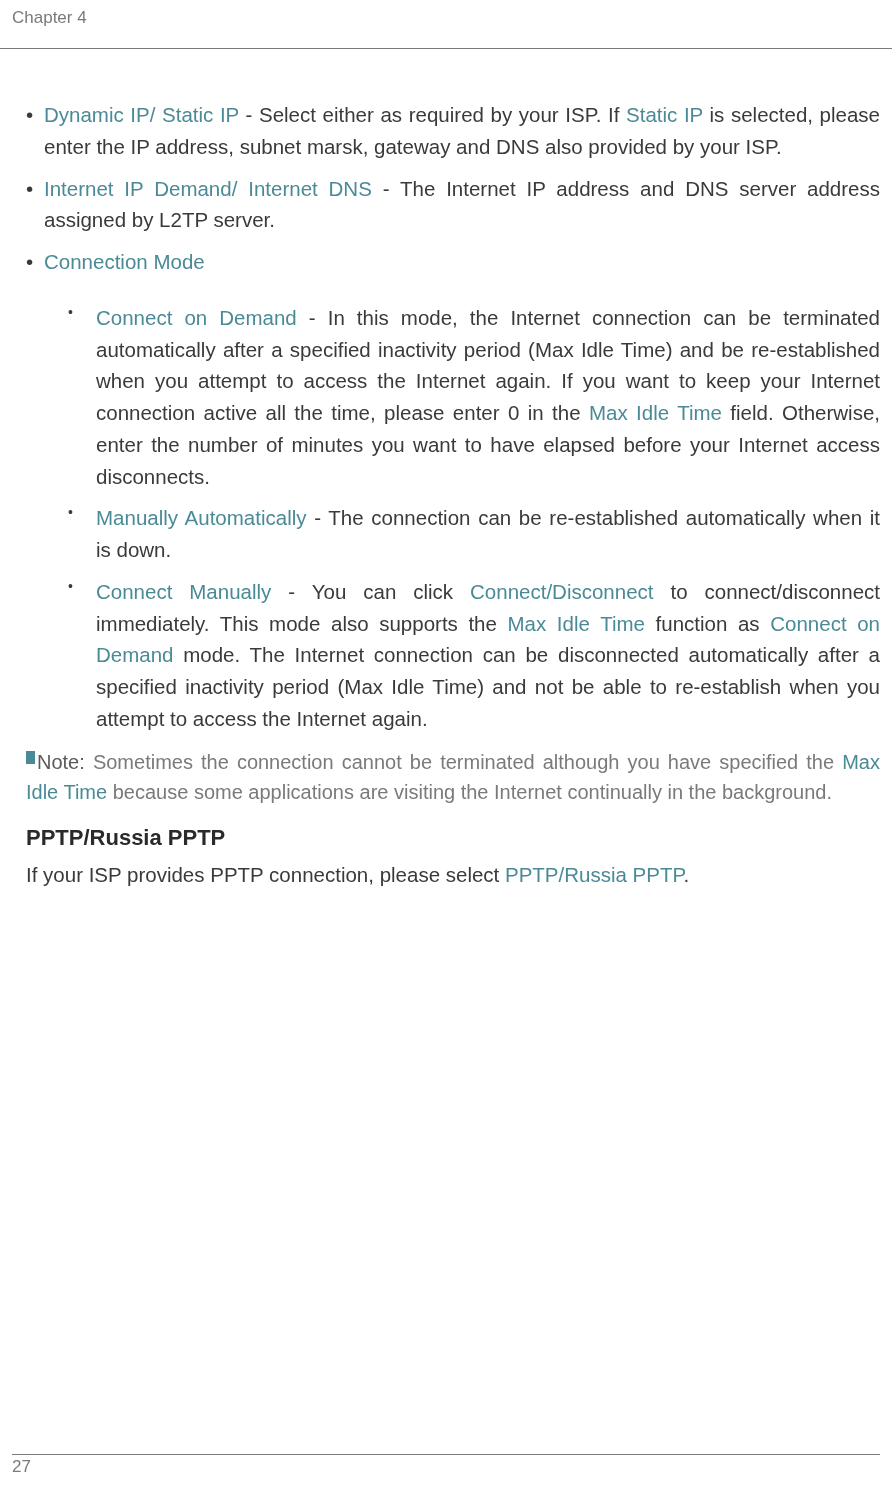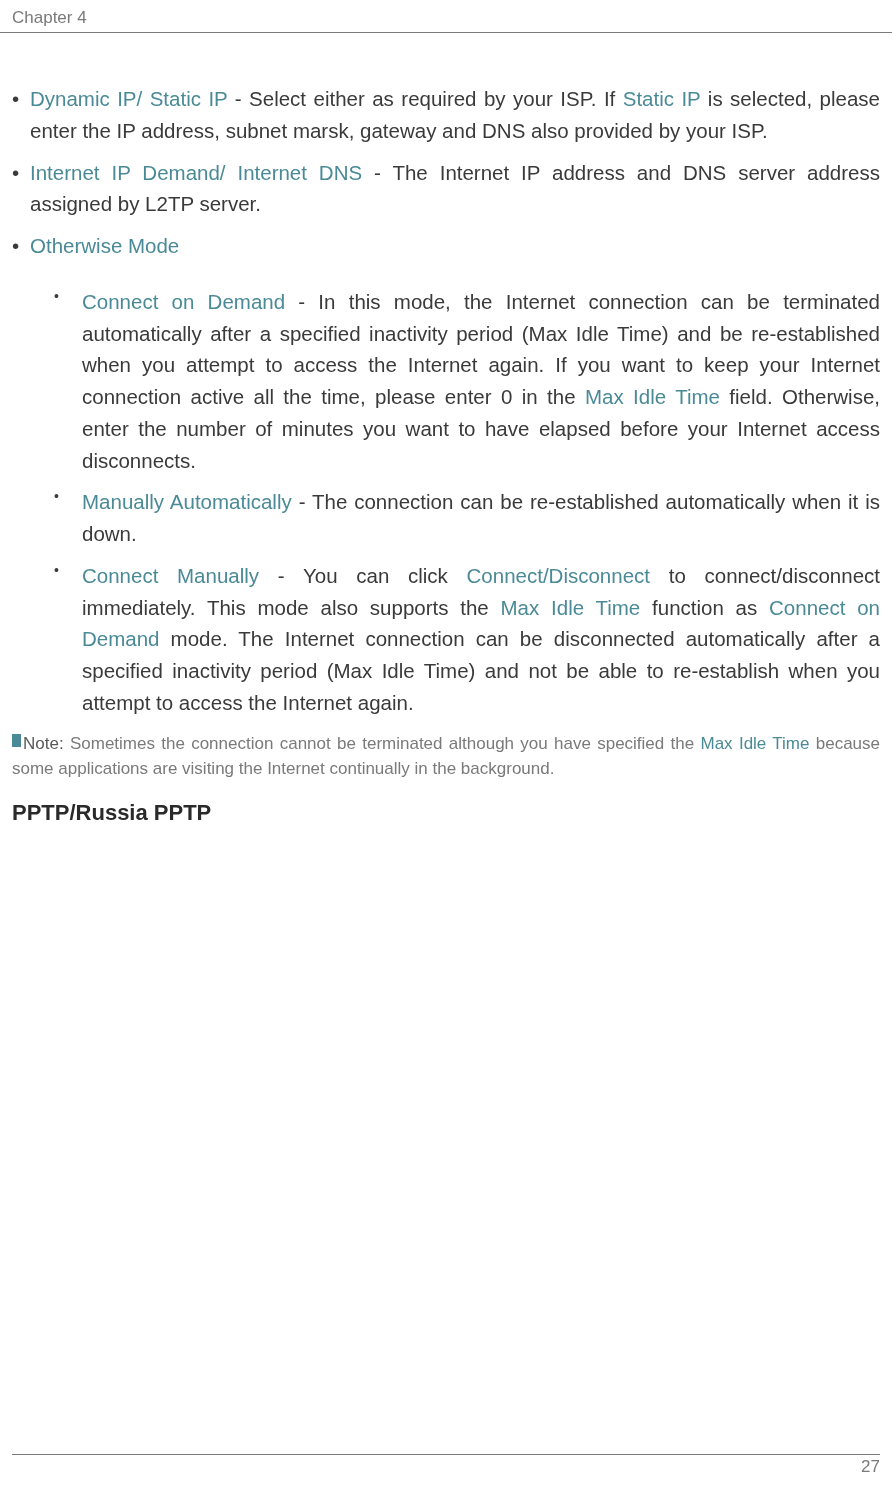--- a/index.html
+++ b/index.html
@@ -12,27 +12,27 @@
       width: 892px;
       height: 1485px;
       background: #ffffff;
       position: relative;
       color: #3a3a3a;
     }
     .header {
       display: flex;
       justify-content: space-between;
       align-items: baseline;
-      padding: 8px 12px 4px 12px;
+      padding: 8px 12px 20px 12px;
       border-bottom: 1px solid #7a7a7a;
       color: #7a7a7a;
       font-size: 17px;
     }
     .content {
-      padding: 50px 12px 0 12px;
+      padding: 50px 12px 0 26px;
     }
     .bullet-list {
       list-style: none;
       padding: 0;
     }
     .bullet-item {
       position: relative;
       padding-left: 18px;
       margin-bottom: 10px;
       font-size: 20.5px;
@@ -64,21 +64,21 @@
       position: absolute;
       left: 24px;
       top: 0;
       color: #3a3a3a;
       font-size: 14px;
     }
     .term {
       color: #4a8a96;
     }
     .note {
-      font-size: 17px;
+      font-size: 20px;
       color: #7a7a7a;
       line-height: 1.5;
       margin: 12px 0 18px 0;
       text-align: justify;
     }
     .note-icon {
       display: inline-block;
       width: 9px;
       height: 13px;
       background: #4a8a96;
@@ -101,55 +101,57 @@
     }
     .page-number {
       position: absolute;
       bottom: 8px;
       right: 12px;
       font-size: 17px;
       color: #7a7a7a;
       border-top: 1px solid #7a7a7a;
       width: calc(100% - 24px);
       left: 12px;
-      text-align: right;
       padding-top: 2px;
     }
   </style>
 </head>
 <body>
 
 <div class="header">
   <span>Chapter 4</span>
 </div>
 
 <div class="content">
   <ul class="bullet-list">
     <li class="bullet-item">
       <span class="term">Dynamic IP/ Static IP</span><span> - Select either as required by your ISP.  If </span><span class="term">Static IP</span><span> is selected, please enter the IP address, subnet marsk, gateway and DNS also provided by your ISP.</span>
     </li>
     <li class="bullet-item">
       <span class="term">Internet IP Demand/ Internet DNS</span><span> - The Internet IP address and DNS server address assigned by L2TP server.</span>
     </li>
     <li class="bullet-item">
-      <span class="term">Otherwise Mode</span>
+      <span class="term">Connection Mode</span>
       <ul class="sub-bullet-list">
         <li class="sub-bullet-item">
           <span class="term">Connect on Demand</span><span> - In this mode, the Internet connection can be terminated automatically after a specified inactivity period (Max Idle Time) and be re-established when you attempt to access the Internet again. If you want to keep your Internet connection active all the time, please enter 0 in the </span><span class="term">Max Idle Time</span><span> field. Otherwise, enter the number of minutes you want to have elapsed before your Internet access disconnects.</span>
         </li>
         <li class="sub-bullet-item">
           <span class="term">Manually Automatically</span><span> - The connection can be re-established automatically when it is down.</span>
         </li>
         <li class="sub-bullet-item">
           <span class="term">Connect Manually</span><span> - You can click </span><span class="term">Connect/Disconnect</span><span> to connect/disconnect immediately. This mode also supports the </span><span class="term">Max Idle Time</span><span> function as </span><span class="term">Connect on Demand</span><span> mode. The Internet connection can be disconnected automatically after a specified inactivity period (Max Idle Time) and not be able to re-establish when you attempt to access the Internet again.</span>
         </li>
       </ul>
     </li>
   </ul>
 
   <div class="note">
     <span class="note-icon"></span><span class="note-label">Note:</span><span> Sometimes the connection cannot be terminated although you have specified the </span><span class="term">Max Idle Time</span><span> because some applications are visiting the Internet continually in the background.</span>
   </div>
 
   <div class="section-title">PPTP/Russia PPTP</div>
+  <div class="paragraph">
+    <span>If your ISP provides PPTP connection, please select </span><span class="term">PPTP/Russia PPTP</span><span>.</span>
+  </div>
 </div>
 
 <div class="page-number">27</div>
 
 </body></html>

